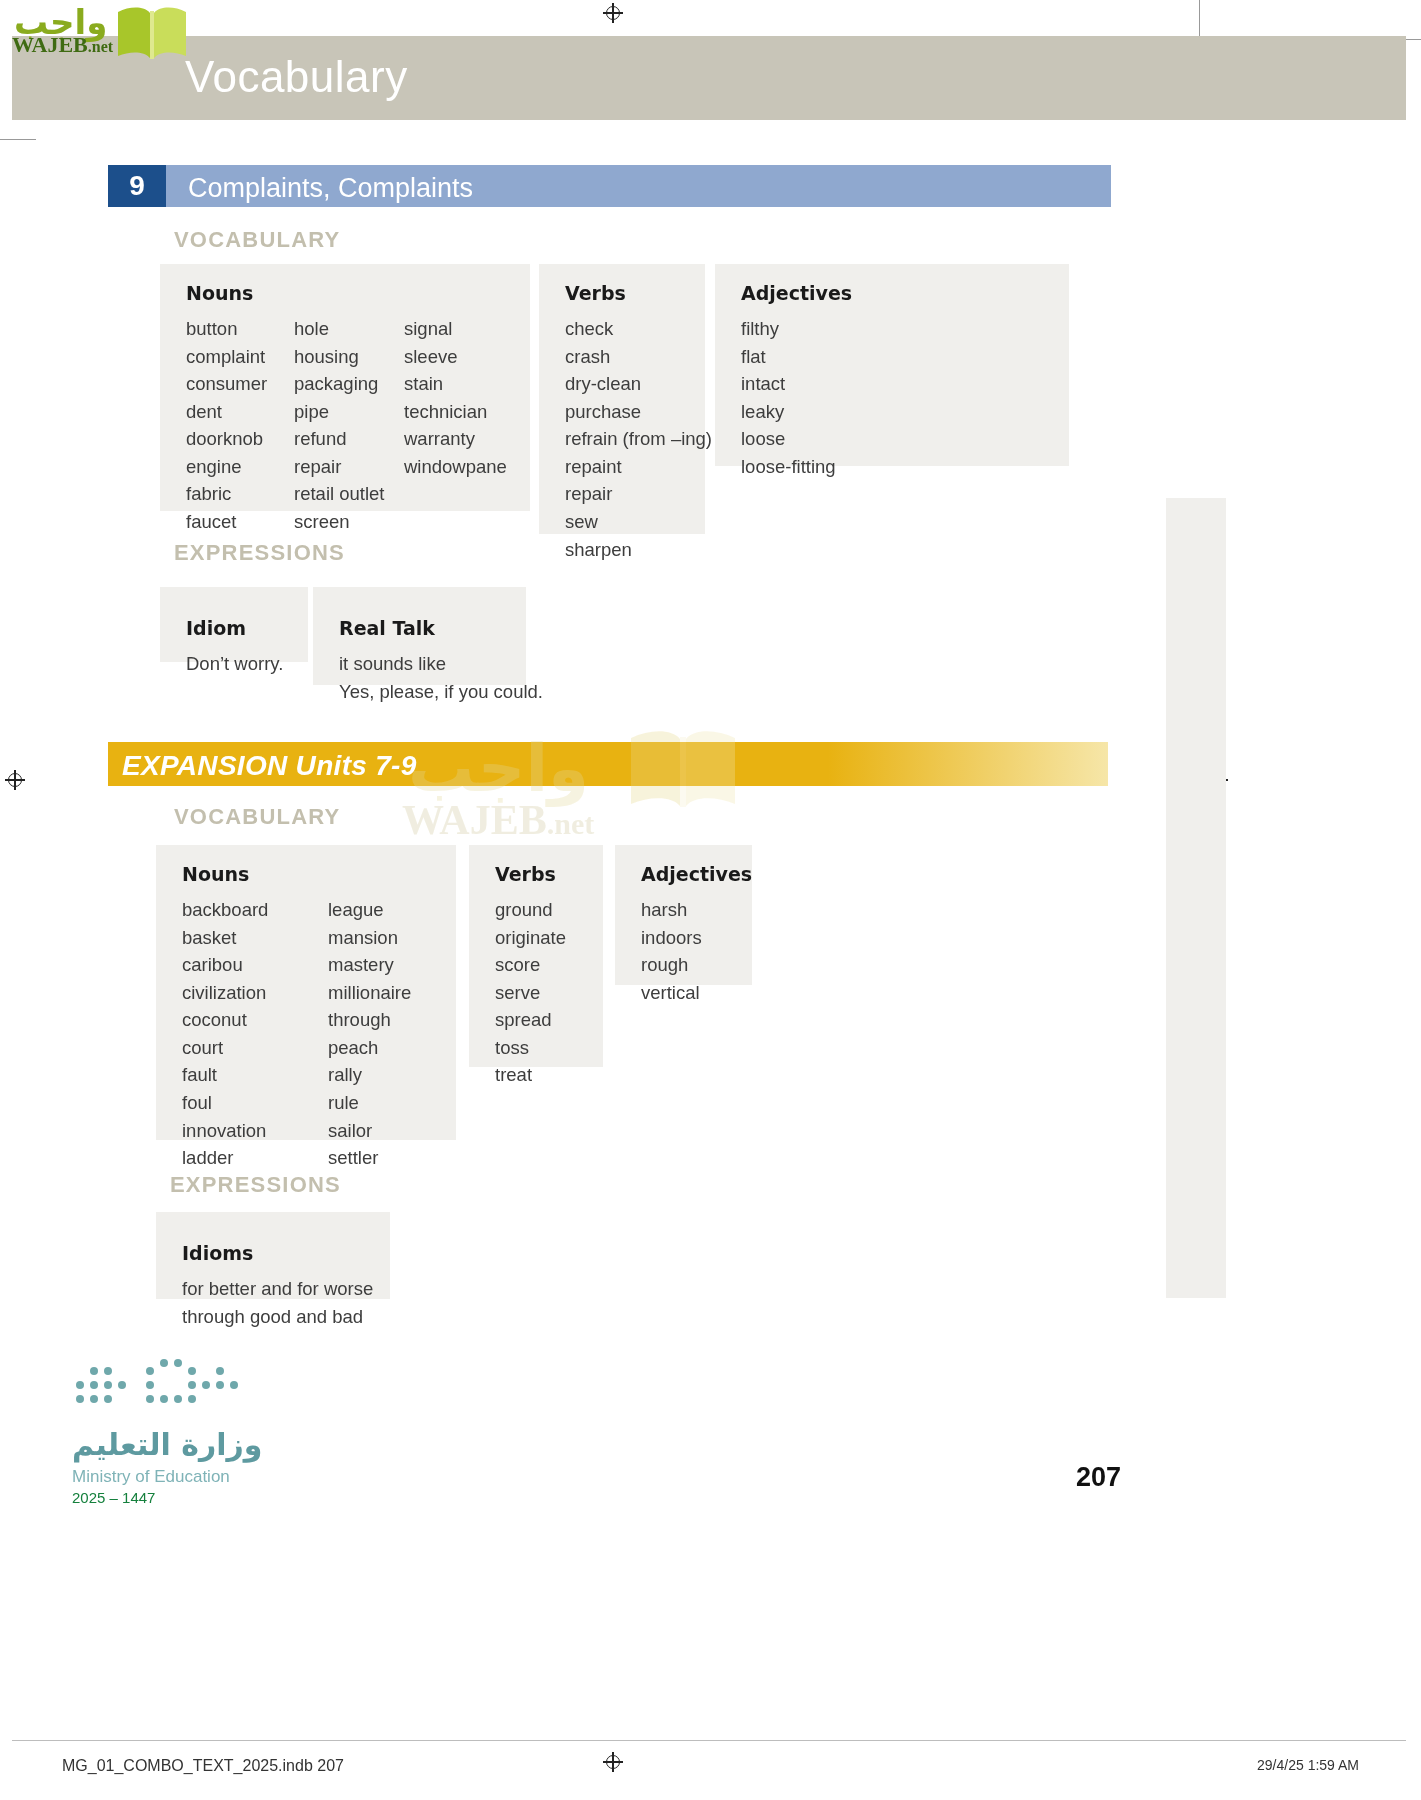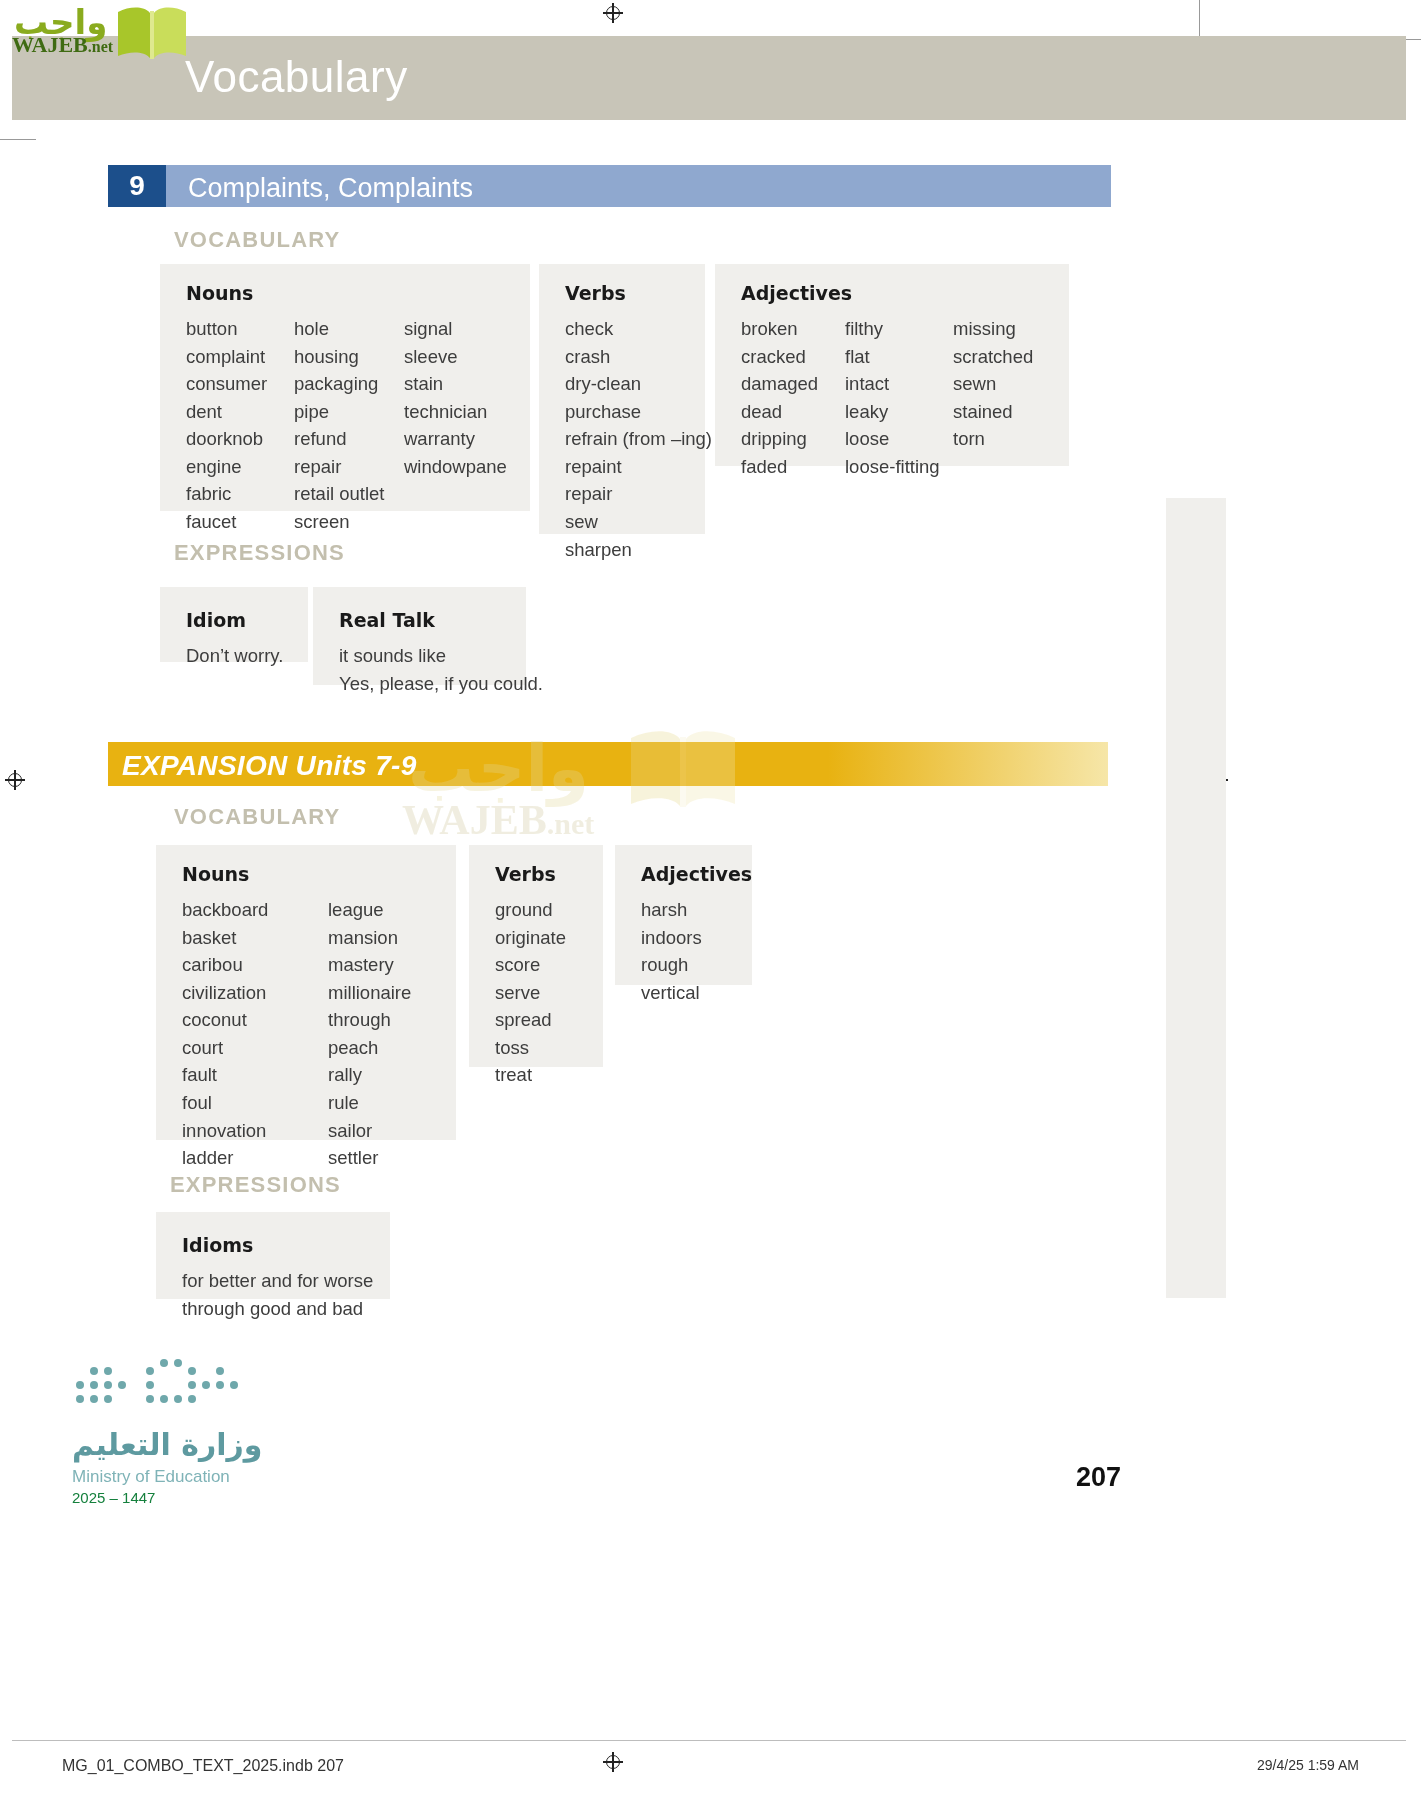--- a/index.html
+++ b/index.html
@@ -88,21 +88,21 @@
     font-size:19px; font-weight:bold; color:#1a1a1a;
     margin-bottom:11px;
     font-family:"DejaVu Sans", sans-serif;
   }
   .vcols{ display:flex; }
   .vcol{ font-size:18.5px; color:#3d3d3d; line-height:1.49; }
   .vcol div{ white-space:nowrap; }
 
   .ebox{
     position:absolute; background:#f0efec;
-    padding:22px 24px 18px 26px;
+    padding:30px 24px 18px 26px;
   }
   .ebox h4{
     font-size:19px; font-weight:bold; color:#1a1a1a;
     margin-bottom:11px;
     font-family:"DejaVu Sans", sans-serif;
   }
   .ebox .eline{ font-size:18.5px; color:#3d3d3d; line-height:1.49; white-space:nowrap; }
 
   
   .exp-bar{
@@ -269,42 +269,27 @@
       <div>repair</div>
       <div>sew</div>
       <div>sharpen</div>
     </div>
   </div>
 </div>
 
 <div class="vbox" style="left:715px;top:264px;width:354px;height:202px;">
   <h4>Adjectives</h4>
   <div class="vcols">
-    <div class="vcol" style="width:104px;">
-      <div>broken</div>
-      <div>cracked</div>
-      <div>damaged</div>
-      <div>dead</div>
-      <div>dripping</div>
-      <div>faded</div>
-    </div>
     <div class="vcol" style="width:108px;">
       <div>filthy</div>
       <div>flat</div>
       <div>intact</div>
       <div>leaky</div>
       <div>loose</div>
       <div>loose-fitting</div>
-    </div>
-    <div class="vcol">
-      <div>missing</div>
-      <div>scratched</div>
-      <div>sewn</div>
-      <div>stained</div>
-      <div>torn</div>
     </div>
   </div>
 </div>
 
 <div class="section-label" style="left:174px;top:540px;">EXPRESSIONS</div>
 
 <div class="ebox" style="left:160px;top:587px;width:148px;height:75px;">
   <h4>Idiom</h4>
   <div class="eline">Don’t worry.</div>
 </div>

